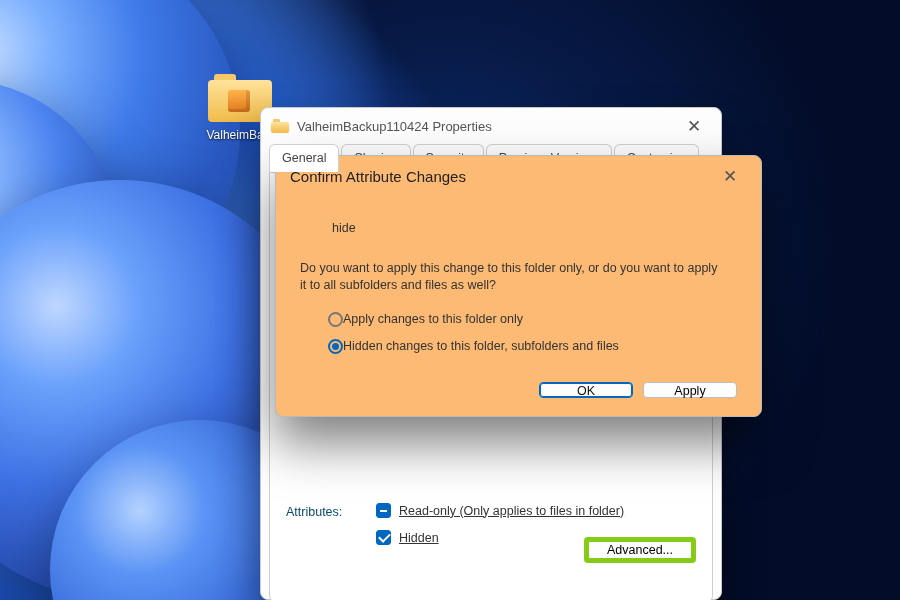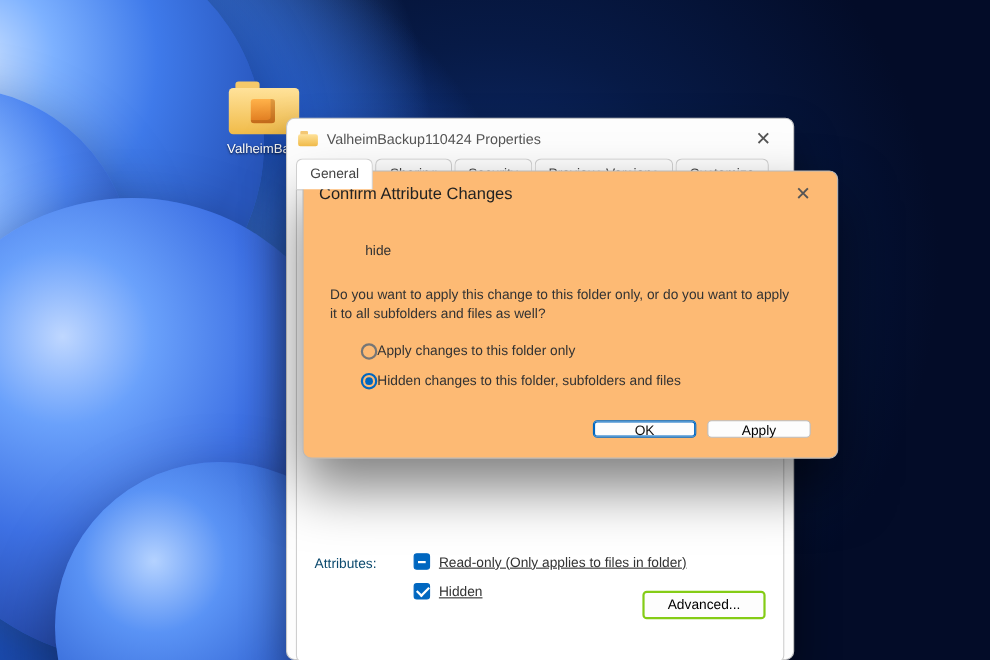--- a/index.html
+++ b/index.html
@@ -42,21 +42,21 @@
   .tab-btn { padding:6px 12px 7px; border:1px solid #cfcfcf; border-bottom:none; border-radius:6px 6px 0 0; background:#fdfdfd; position:relative; cursor:pointer; }
   .tab-btn.active { background:#fff; z-index:2; }
   .tab-body { margin:0 8px 8px; border:1px solid #cfcfcf; border-radius:0 6px 6px 6px; height:430px; background:#fff; position:relative; padding:18px 16px 0; font-size:12.5px; color:#333; }
   .attr-row { position:absolute; left:16px; right:16px; bottom:44px; display:flex; align-items:flex-start; }
   .attr-label { width:90px; padding-top:2px; color:#0c4a6e; }
   .attr-col { flex:1; }
   .chk { display:flex; align-items:center; margin-bottom:12px; gap:8px;text-decoration:underline; }
   .chkbox { width:15px; height:15px; border:1px solid #0067c0; border-radius:3px; background:#0067c0; position:relative; }
   .chkbox.indeterminate::after{ content:""; position:absolute; left:3px; right:3px; top:6px; height:2px; background:#fff; }
   .chkbox.checked::after{ content:""; position:absolute; left:2px; top:2px; width:9px; height:5px; border:2px solid #fff; border-top:none; border-right:none; transform:rotate(-45deg); }
-  .adv-btn { position:absolute; right:0; top:-1px; width:112px; height:26px; border:2px solid #84cc16; border-radius:4px; background:#fdfdfd; font-size:12.5px; cursor:pointer; }
+  .adv-btn { position:absolute; right:0; top:-1px; width:112px; height:26px; border:5px solid #84cc16; border-radius:4px; background:#fdfdfd; font-size:12.5px; cursor:pointer; }
   .adv-wrap{ position:relative; margin-left:auto; }
 
   
   .confirm { top:155px; left:275px; width:487px; background:#fdba74; border:1px solid #b9b9b9; border-radius:8px; box-shadow:0 26px 50px rgba(0,0,0,.5); padding:0; }
   .confirm .hdr { display:flex; align-items:center; height:40px; padding:0 14px; }
   .confirm .hdr h3 { flex:1; margin:0; font-size:15px; font-weight:400; color:#222; }
   .confirm .body { padding:8px 24px 18px; font-size:12.5px; color:#333; line-height:1.4; }
   .confirm .lead { margin:4px 0 10px; }
   .confirm .change { margin:16px 0 22px 32px; }
   .confirm .ask { margin-bottom:16px; max-width:420px; }

